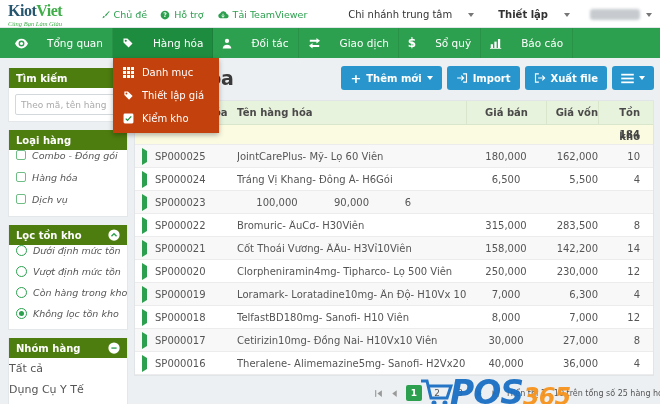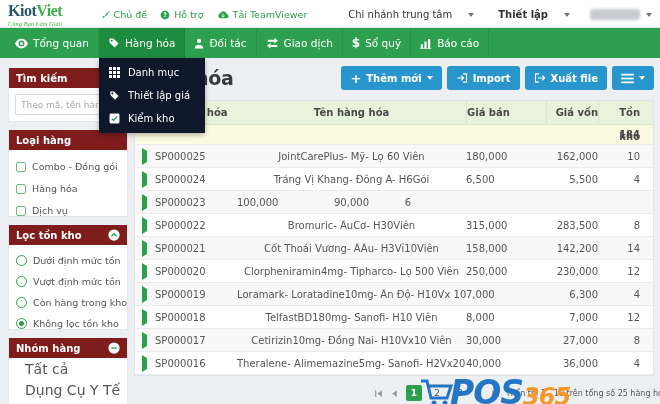--- a/index.html
+++ b/index.html
@@ -24,56 +24,56 @@
   .branch { margin-left:28px; margin-right:24px; }
   .branch,.settings { color:#333; font-size:10px; display:flex; align-items:center; gap:16px; cursor:pointer; }
   .settings { font-weight:bold; }
   .caret { width:0; height:0; border-left:3.5px solid transparent; border-right:3.5px solid transparent; border-top:4px solid #777; }
   .caret.white { border-top-color:#fff; }
   .user-menu { margin-left:20px; display:flex; align-items:center; gap:6px; cursor:pointer; }
   .user-blob { width:50px; height:11px; background:#c7cbcf; border-radius:3px; filter:blur(1.5px); }
 
   
   .navbar { position:absolute; top:28px; left:0; right:0; height:30px; background:#2ca04e; display:flex; align-items:stretch; padding-left:6px; z-index:40; }
-  .nav-item { display:flex; align-items:center; gap:5px; padding:0 9px; color:#fff; font-size:10.5px; border-right:1px solid rgba(0,0,0,0.08); cursor:pointer; white-space:nowrap; }
+  .nav-item { display:flex; align-items:center; gap:19px; padding:0 9px; color:#fff; font-size:10.5px; border-right:1px solid rgba(0,0,0,0.08); cursor:pointer; white-space:nowrap; }
   .nav-item.active { background:#1e8c3f; position:relative; }
   .sell-btn { margin-left:auto; margin-top:3px; margin-bottom:3px; margin-right:7px; background:#1e8c3f; border:1px solid #19803a; color:#fff; border-radius:3px; display:flex; align-items:center; gap:6px; padding:0 10px; font-size:10.5px; cursor:pointer; }
 
   
-  .dropdown { position:absolute; top:30px; left:0; width:106px; background:#0f172a; padding:3px 0; box-shadow:0 2px 5px rgba(0,0,0,0.3); z-index:60; }
+  .dropdown { position:absolute; top:30px; left:0; width:106px; background:#c2410c; padding:3px 0; box-shadow:0 2px 5px rgba(0,0,0,0.3); z-index:60; }
   .dropdown-item { display:flex; align-items:center; gap:8px; height:23px; padding:0 10px; color:#fff; font-size:10px; cursor:pointer; }
 
   
   .sidebar { position:absolute; left:8px; top:68px; width:120px; z-index:10; }
   .card { background:#fff; margin-bottom:8px; border:1px solid #e4e7ea; border-top:none; }
-  .card-header { background:#7f1d1d; color:#fff; font-weight:bold; font-size:10px; height:20px; display:flex; align-items:center; justify-content:space-between; padding:0 7px; cursor:pointer; }
+  .card-header { background:#4d7c0f; color:#fff; font-weight:bold; font-size:10px; height:20px; display:flex; align-items:center; justify-content:space-between; padding:0 7px; cursor:pointer; }
   .search-body { padding:6px; }
   .search-input { width:100%; height:21px; border:1px solid #d3d8dc; border-radius:2px; font-size:9px; padding:0 5px; color:#777; font-family:inherit; }
   .search-input::placeholder { color:#aaa; }
-  .opt-row { display:flex; align-items:flex-end; gap:6px; height:22px; padding:0 7px; font-size:9.5px; color:#555; cursor:pointer; white-space:nowrap; overflow:hidden; }
+  .opt-row { display:flex; align-items:flex-start; gap:6px; height:22px; padding:0 7px; font-size:9.5px; color:#555; cursor:pointer; white-space:nowrap; overflow:hidden;font-style:italic; }
   .radio-list .opt-row { height:21px; }
   .checkbox { flex:0 0 auto; width:10px; height:10px; border:1px solid #6fbc85; border-radius:2px; background:#fff; }
   .radio { flex:0 0 auto; width:11px; height:11px; border:1.5px solid #2ca04e; border-radius:50%; position:relative; }
   .opt-row.selected .radio::after { content:""; position:absolute; inset:2px; background:#2ca04e; border-radius:50%; }
-  .group-item { height:21px; display:flex; align-items:center; padding-left:16px; font-size:14px; color:#555; cursor:pointer; white-space:nowrap; overflow:hidden; }
+  .group-item { height:21px; display:flex; align-items:center; font-size:11px; color:#555; cursor:pointer; white-space:nowrap; overflow:hidden; }
 
   
   .main { position:absolute; left:134px; top:62px; width:520px; z-index:10; }
   .main-header { display:flex; justify-content:space-between; align-items:center; height:32px; }
   .page-title { font-size:19px; font-weight:bold; color:#3a3a3a; letter-spacing:-0.3px; }
   .btn-group { display:flex; gap:5px; }
   .btn { background:#2896cc; color:#fff; border:none; border-radius:3px; height:24px; display:flex; align-items:center; gap:5px; padding:0 9px; font-size:10px; font-weight:bold; cursor:pointer; font-family:inherit; }
   .btn .plus { font-size:13px; font-weight:bold; line-height:1; }
 
   .table-card { background:#fff; margin-top:6px; border:1px solid #e2e5e8; }
   .thead { display:flex; align-items:center; background:#e8f3dd; height:24px; font-weight:bold; color:#4a4a4a; font-size:10px; border-bottom:1px solid #d9e6cb; }
   .col-arrow { width:14px; flex:0 0 auto; }
   .col-code  { width:88px; flex:0 0 auto; padding-left:6px; }
-  .col-name  { flex:1; min-width:0; white-space:nowrap; overflow:hidden;text-align:center; }
-  .col-p1 { width:80px; flex:0 0 auto; text-align:left; }
+  .col-name  { flex:1; min-width:0; white-space:nowrap; overflow:hidden; }
+  .col-p1 { width:80px; flex:0 0 auto; text-align:center; }
   .col-p2 { width:52px; flex:0 0 auto; text-align:right; }
   .col-stock { width:42px; flex:0 0 auto; text-align:right; margin-right:13px; }
   .thead .col-p1,.thead .col-p2,.thead .col-stock { border-left:1px solid #d9e6cb; height:24px; line-height:24px; }
   .thead .col-stock { width:55px; margin-right:0; padding-right:13px; }
   .summary-row { display:flex; align-items:center; background:#fbfbe2; height:20px; font-weight:bold; font-size:10px; color:#444; border-bottom:1px solid #ececec; }
   .trow { display:flex; align-items:center; height:23px; border-bottom:1px solid #ececec; font-size:10px; color:#555; cursor:pointer; }
   .tbody .trow:nth-child(odd) { background:#f8f8f8; }
   .row-arrow { width:0; height:0; border-top:3.5px solid transparent; border-bottom:3.5px solid transparent; border-left:5.5px solid #2ca04e; margin-left:7px; }
 
   .pagination { display:flex; align-items:center; margin-top:9px; gap:7px; padding-left:240px; }

